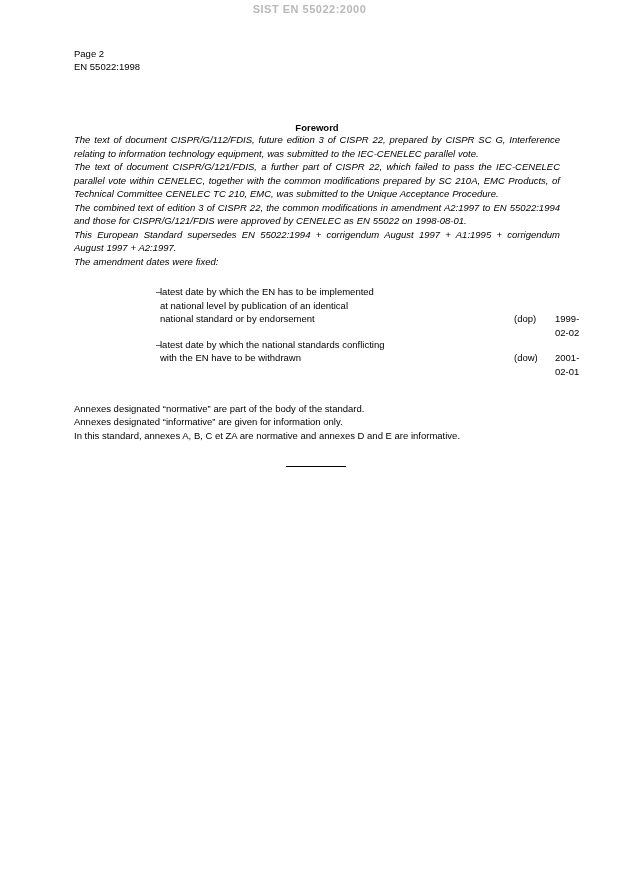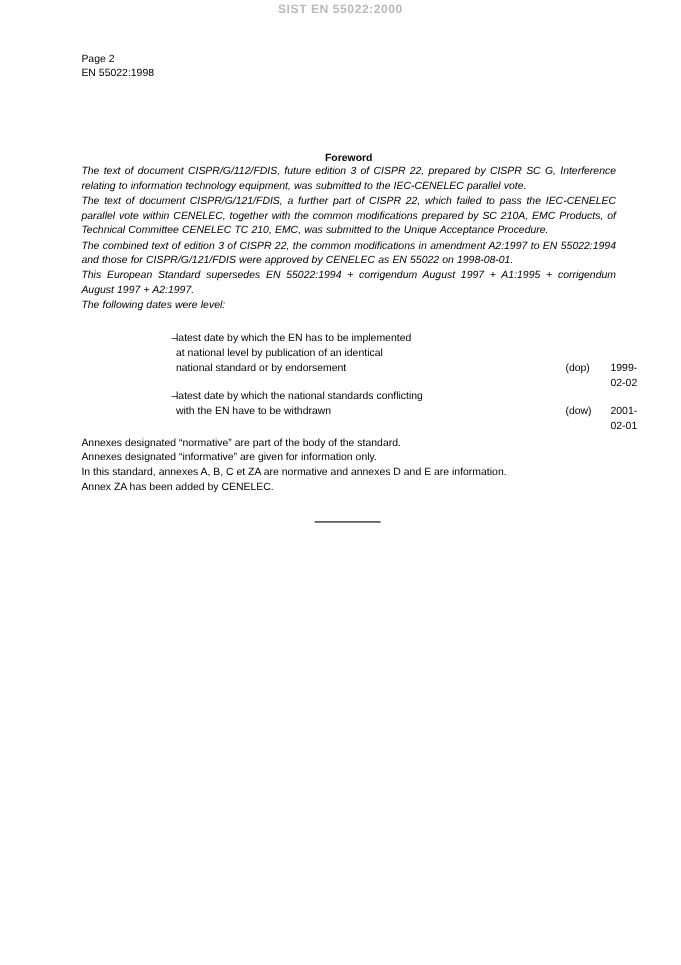--- a/index.html
+++ b/index.html
@@ -40,21 +40,21 @@
   }
   .page-header {
     font-size: 9.5px;
     line-height: 12.5px;
     margin-bottom: 12px;
   }
   .title {
     text-align: center;
     font-size: 9.5px;
     font-weight: bold;
-    margin-top: 65px;
+    margin-top: 49px;
     margin-bottom: 0;
   }
   p.body-para {
     font-size: 9.5px;
     line-height: 13.5px;
     text-align: justify;
     margin: 0;
     word-spacing: 0.2px;
     font-style: italic;
   }
@@ -86,21 +86,21 @@
     top: 0;
     font-size: 9.5px;
   }
   .date-row .dval {
     position: absolute;
     left: 395px;
     top: 0;
     font-size: 9.5px;
   }
   .annex-block {
-    margin-top: 15px;
+    margin-top: 37px;
     font-size: 9.5px;
     line-height: 13.5px;
   }
   .annex-block div { white-space: nowrap; }
   .rule {
     margin-top: 24px;
     margin-left: 212px;
     width: 60px;
     border-top: 1px solid #000;
     height: 0;
@@ -120,21 +120,21 @@
       <div>EN 55022:1998</div>
     </div>
 
     <div class="title">Foreword</div>
 
     <p class="body-para gap-1">The text of document CISPR/G/112/FDIS, future edition 3 of CISPR 22, prepared by CISPR SC G, Interference relating to information technology equipment, was submitted to the IEC-CENELEC parallel vote.</p>
     <p class="body-para gap-2">The text of document CISPR/G/121/FDIS, a further part of CISPR 22, which failed to pass the IEC-CENELEC parallel vote within CENELEC, together with the common modifications prepared by SC 210A, EMC Products, of Technical Committee CENELEC TC 210, EMC, was submitted to the Unique Acceptance Procedure.</p>
     <p class="body-para gap-2">The combined text of edition 3 of CISPR 22, the common modifications in amendment A2:1997 to EN 55022:1994 and those for CISPR/G/121/FDIS were approved by CENELEC as EN 55022 on 1998-08-01.</p>
     <p class="body-para gap-2">This European Standard supersedes EN 55022:1994 + corrigendum August 1997 + A1:1995 + corrigendum August 1997 + A2:1997.</p>
 
-    <p class="body-para dates-intro">The following dates were level:</p>
+    <p class="body-para dates-intro">The amendment dates were fixed:</p>
 
     <div class="dash-list">
 
       <div class="dash-item">
         <span class="dash">–</span>
         <div>latest date by which the EN has to be implemented</div>
         <div>at national level by publication of an identical</div>
         <div class="date-row">
           <span>national standard or by endorsement</span>
           <span class="dop">(dop)</span>
@@ -150,20 +150,19 @@
           <span class="dop">(dow)</span>
           <span class="dval">2001-02-01</span>
         </div>
       </div>
 
     </div>
 
     <div class="annex-block">
       <div>Annexes designated “normative” are part of the body of the standard.</div>
       <div>Annexes designated “informative” are given for information only.</div>
-      <div>In this standard, annexes A, B, C et ZA are normative and annexes D and E are information.</div>
-      <div>Annex ZA has been added by CENELEC.</div>
+      <div>In this standard, annexes A, B, C et ZA are normative and annexes D and E are informative.</div>
     </div>
 
     <div class="rule"></div>
 
   </div>
 </div>
 
 </body></html>

